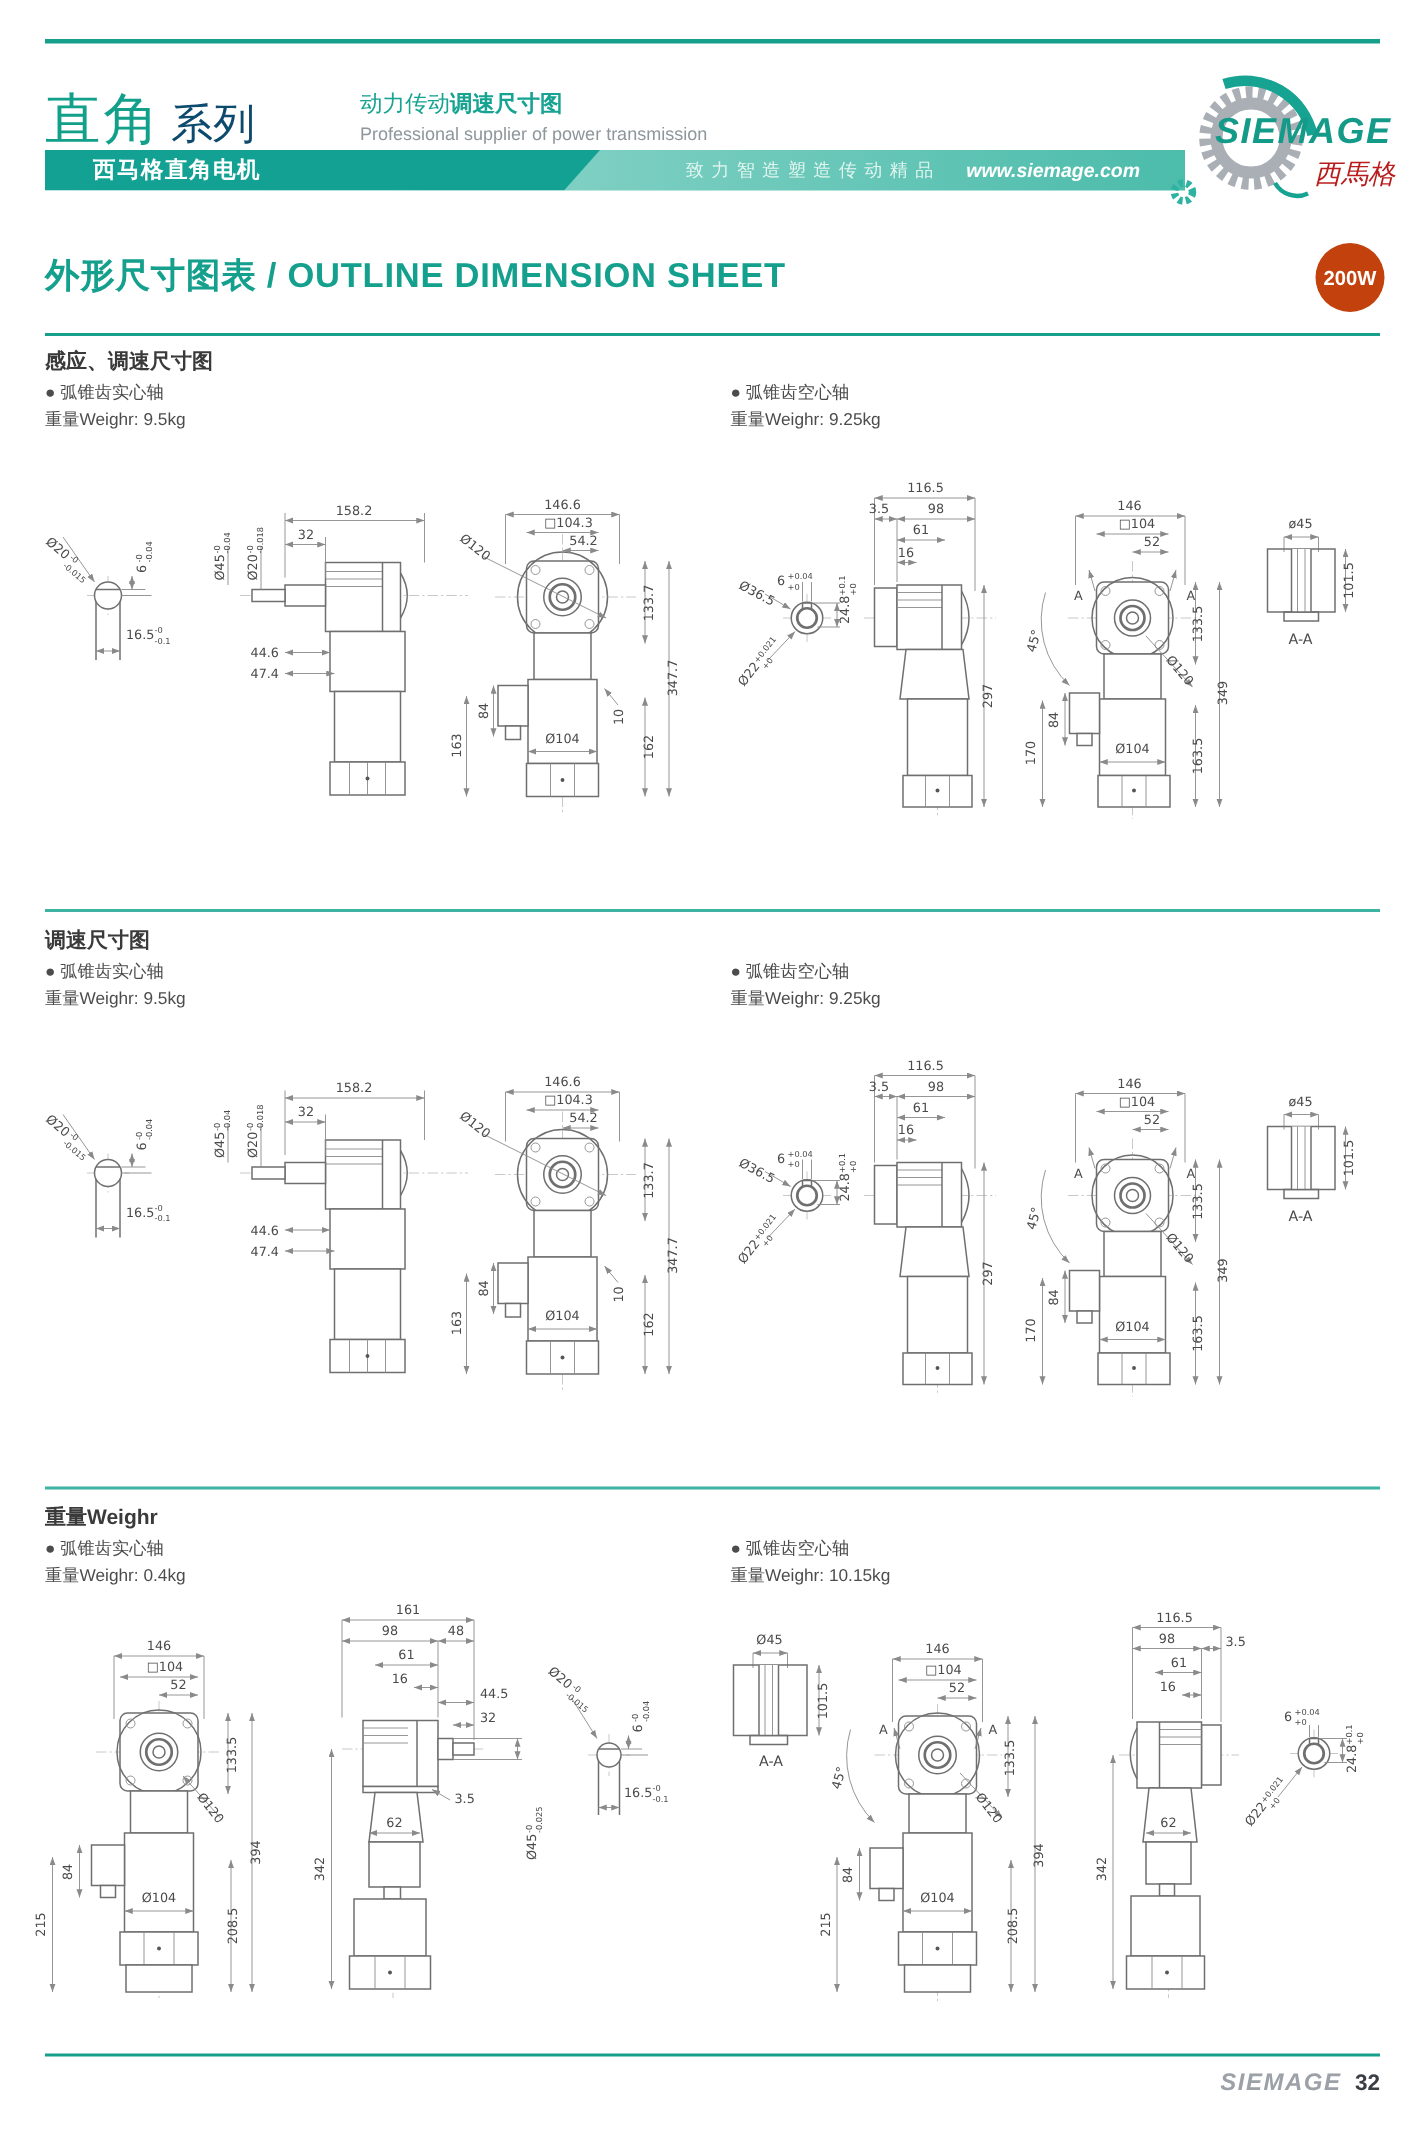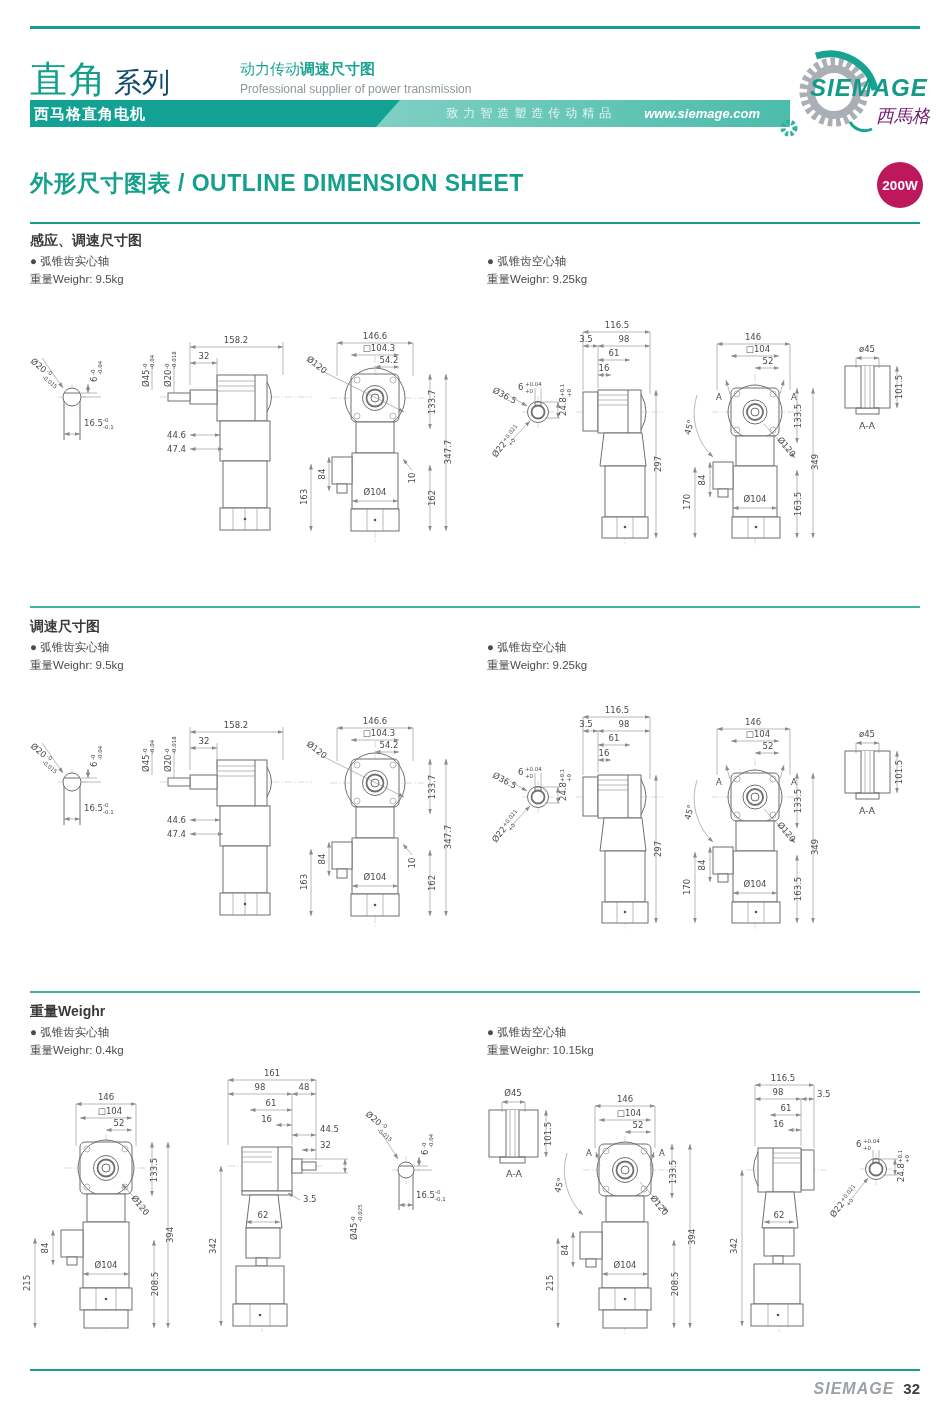--- a/index.html
+++ b/index.html
@@ -5,29 +5,29 @@
   html,body{margin:0;padding:0;background:#fff}
   body{width:950px;height:1425px;position:relative;font-family:"Liberation Sans",sans-serif;overflow:hidden}
   .ab{position:absolute}
   .rule{background:#16a08c;height:2px}
   .series-big{font-size:37px;font-weight:normal;color:#12a08b;letter-spacing:2px}
   .series-small{font-size:28px;color:#0c4a6e;margin-left:6px}
   .tag1{font-size:15px;color:#17a392}
   .tag1 b{font-weight:bold}
   .tag2{font-size:12px;color:#8d979b;margin-top:3px}
   .banner{left:30px;top:100px;width:760px;height:27px;background:linear-gradient(90deg,#a9ded5 0%,#7fd0c3 45%,#4cbcab 100%)}
-  .banner-left{position:absolute;left:0;top:0;width:370px;height:27px;background:#12a193;clip-path:polygon(0 0,100% 0,calc(100% - 24px) 100%,0 100%);color:#fff;font-size:15px;font-weight:bold;line-height:27px;padding-left:4px;box-sizing:border-box;letter-spacing:1px}
-  .banner-right{position:absolute;right:0;top:0;height:27px;display:flex;align-items:center;gap:28px;padding-right:30px}
+  .banner-left{position:absolute;left:0;top:0;width:370px;height:27px;background:#12a193;clip-path:polygon(0 0,100% 0,calc(100% - 24px) 100%,0 100%);color:#fff;font-size:15px;font-weight:bold;line-height:27px;padding-left:32px;box-sizing:border-box;letter-spacing:1px}
+  .banner-right{position:absolute;right:0;top:0;height:27px;display:flex;align-items:center;gap:17px;padding-right:30px}
   .slogan{color:#eefaf6;font-size:12px;letter-spacing:5px;opacity:.9}
   .url{color:#fff;font-size:13px;font-weight:bold;font-style:italic}
   .logo{left:778px;top:40px;width:172px;height:102px}
   .logo-word{position:absolute;left:32px;top:34px;font-size:24px;font-weight:bold;font-style:italic;color:#149a88;letter-spacing:1px}
-  .logo-cn{position:absolute;left:98px;top:64px;font-size:18px;font-style:italic;color:#701a75;font-family:"Liberation Serif",serif}
+  .logo-cn{position:absolute;left:98px;top:64px;font-size:18px;font-style:italic;color:#b91c1c;font-family:"Liberation Serif",serif}
   .page-title{left:30px;top:168px;font-size:23px;font-weight:bold;color:#14a08d;letter-spacing:.5px}
-  .badge{left:877px;top:162px;width:46px;height:46px;border-radius:50%;background:#be185d;color:#fff;font-size:13.5px;font-weight:bold;display:flex;align-items:center;justify-content:center}
+  .badge{left:877px;top:162px;width:46px;height:46px;border-radius:50%;background:#c2410c;color:#fff;font-size:13.5px;font-weight:bold;display:flex;align-items:center;justify-content:center}
   .sec-h{font-size:14px;font-weight:bold;color:#3a3a3a}
   .bullet,.weight{font-size:11.5px;color:#4c4c4c}
   .divider{background:#3fb3a2;height:1.5px}
   .footer-brand{font-size:16px;font-weight:bold;font-style:italic;color:#9ba1a7;letter-spacing:1px}
   .footer-page{font-size:15px;font-weight:bold;color:#3a3f44;margin-left:9px}
   svg text{font-family:"DejaVu Sans",sans-serif}
   .dim{font-size:8.5px;fill:#4a4a4a;text-anchor:middle}
   .as{text-anchor:start}.ae{text-anchor:end}
   .tol{font-size:5.5px;fill:#4a4a4a;text-anchor:start}
   .big{font-size:9.5px}

